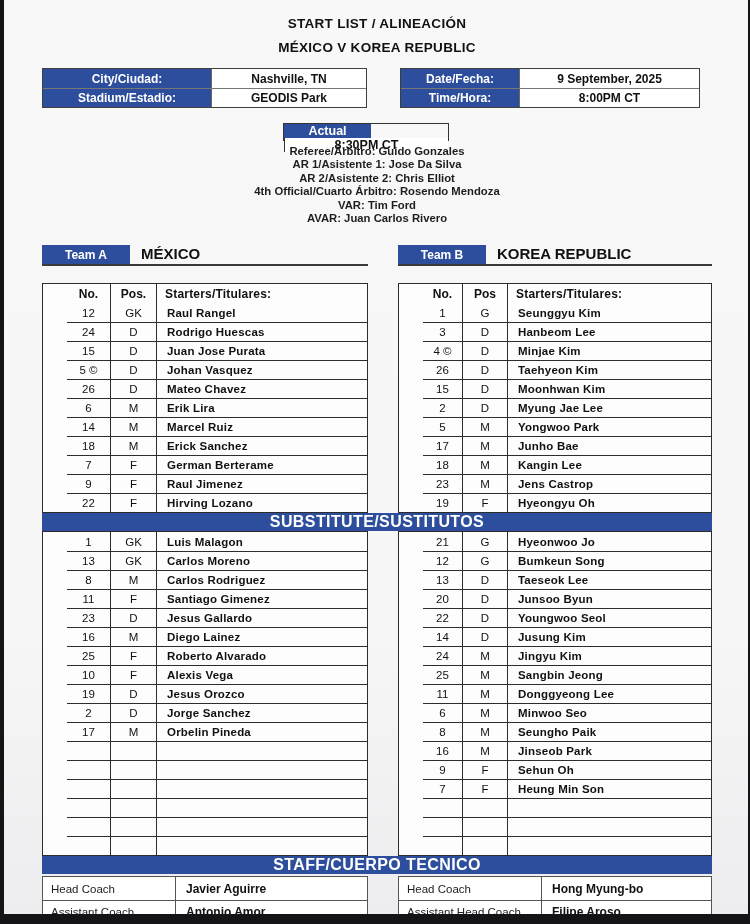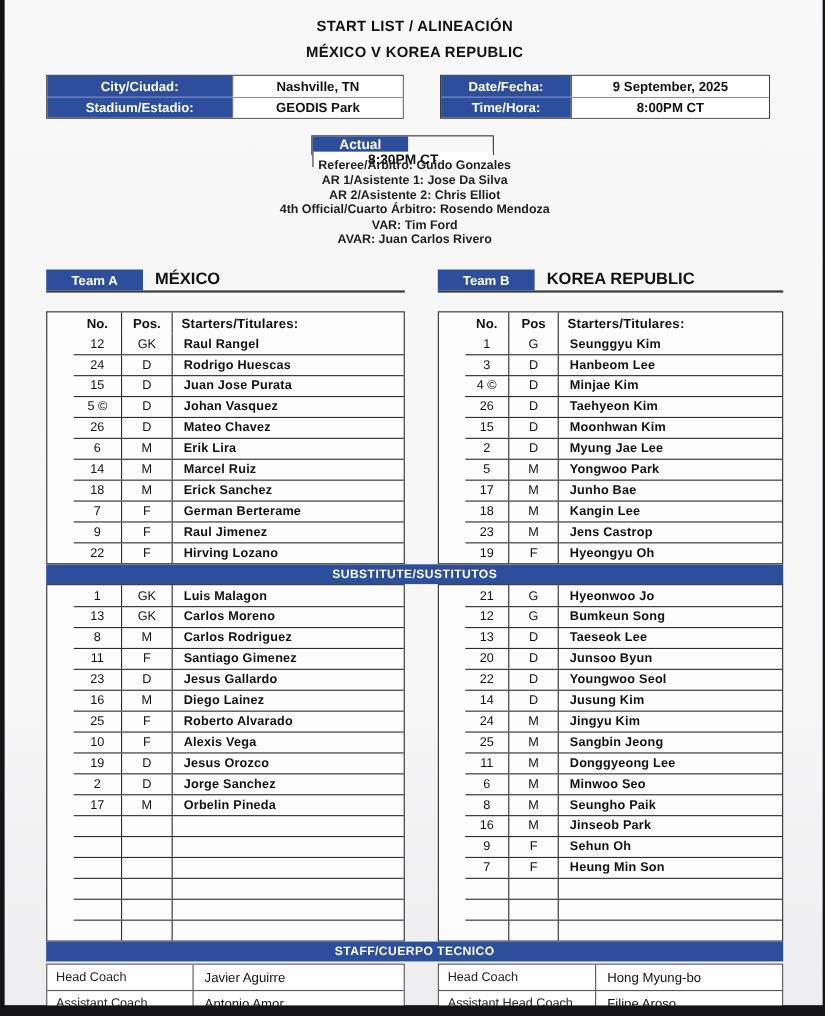--- a/index.html
+++ b/index.html
@@ -57,33 +57,33 @@
   .r { display:grid; height:19px; }
   .tbl.a .r { grid-template-columns:44px 46px 1fr; }
   .tbl.b .r { grid-template-columns:40px 45px 1fr; }
   .r + .r { border-top:1px solid var(--line); }
   .c { display:flex; align-items:center; justify-content:center; font-size:11.5px; color:var(--ink);
     border-right:1px solid var(--line); white-space:nowrap; }
   .c.name { border-right:none; justify-content:flex-start; padding-left:10px; font-weight:bold; letter-spacing:.2px; }
   .r.hdr .c { font-weight:bold; font-size:12px; }
   .r.hdr .c.name { padding-left:8px; }
 
-  .banner { height:18px; background:var(--blue); color:#fff; font-weight:bold; font-size:11px;
+  .banner { height:18px; background:var(--blue); color:#fff; font-weight:bold; font-size:16px;
     letter-spacing:.4px; display:flex; align-items:center; justify-content:center; }
 
   .staff-duo { display:flex; justify-content:space-between; margin-top:2px; }
   .staff-tbl { border:1px solid var(--soft); background:#fff; }
   .staff-tbl.a { width:326px; } .staff-tbl.b { width:314px; }
   .staff-row { display:grid; height:23px; }
   .staff-tbl.a .staff-row { grid-template-columns:133px 1fr; }
   .staff-tbl.b .staff-row { grid-template-columns:143px 1fr; }
   .staff-row + .staff-row { border-top:1px solid var(--soft); }
   .staff-role { font-size:11.5px; color:#222; display:flex; align-items:center; padding-left:8px;
     border-right:1px solid var(--soft); }
-  .staff-name { font-weight:normal; font-size:12px; color:var(--ink); display:flex; align-items:center; padding-left:10px; }
+  .staff-name { font-weight:bold; font-size:12px; color:var(--ink); display:flex; align-items:center; padding-left:10px; }
 
   .band { position:absolute; background:#141416; }
   .band.left { left:0; top:0; width:4px; height:100%; }
   .band.right { right:0; top:0; width:2px; height:100%; }
   .band.bottom { left:0; bottom:0; width:100%; height:10px; }
 </style>
 </head>
 <body>
 
 <div class="paper">

